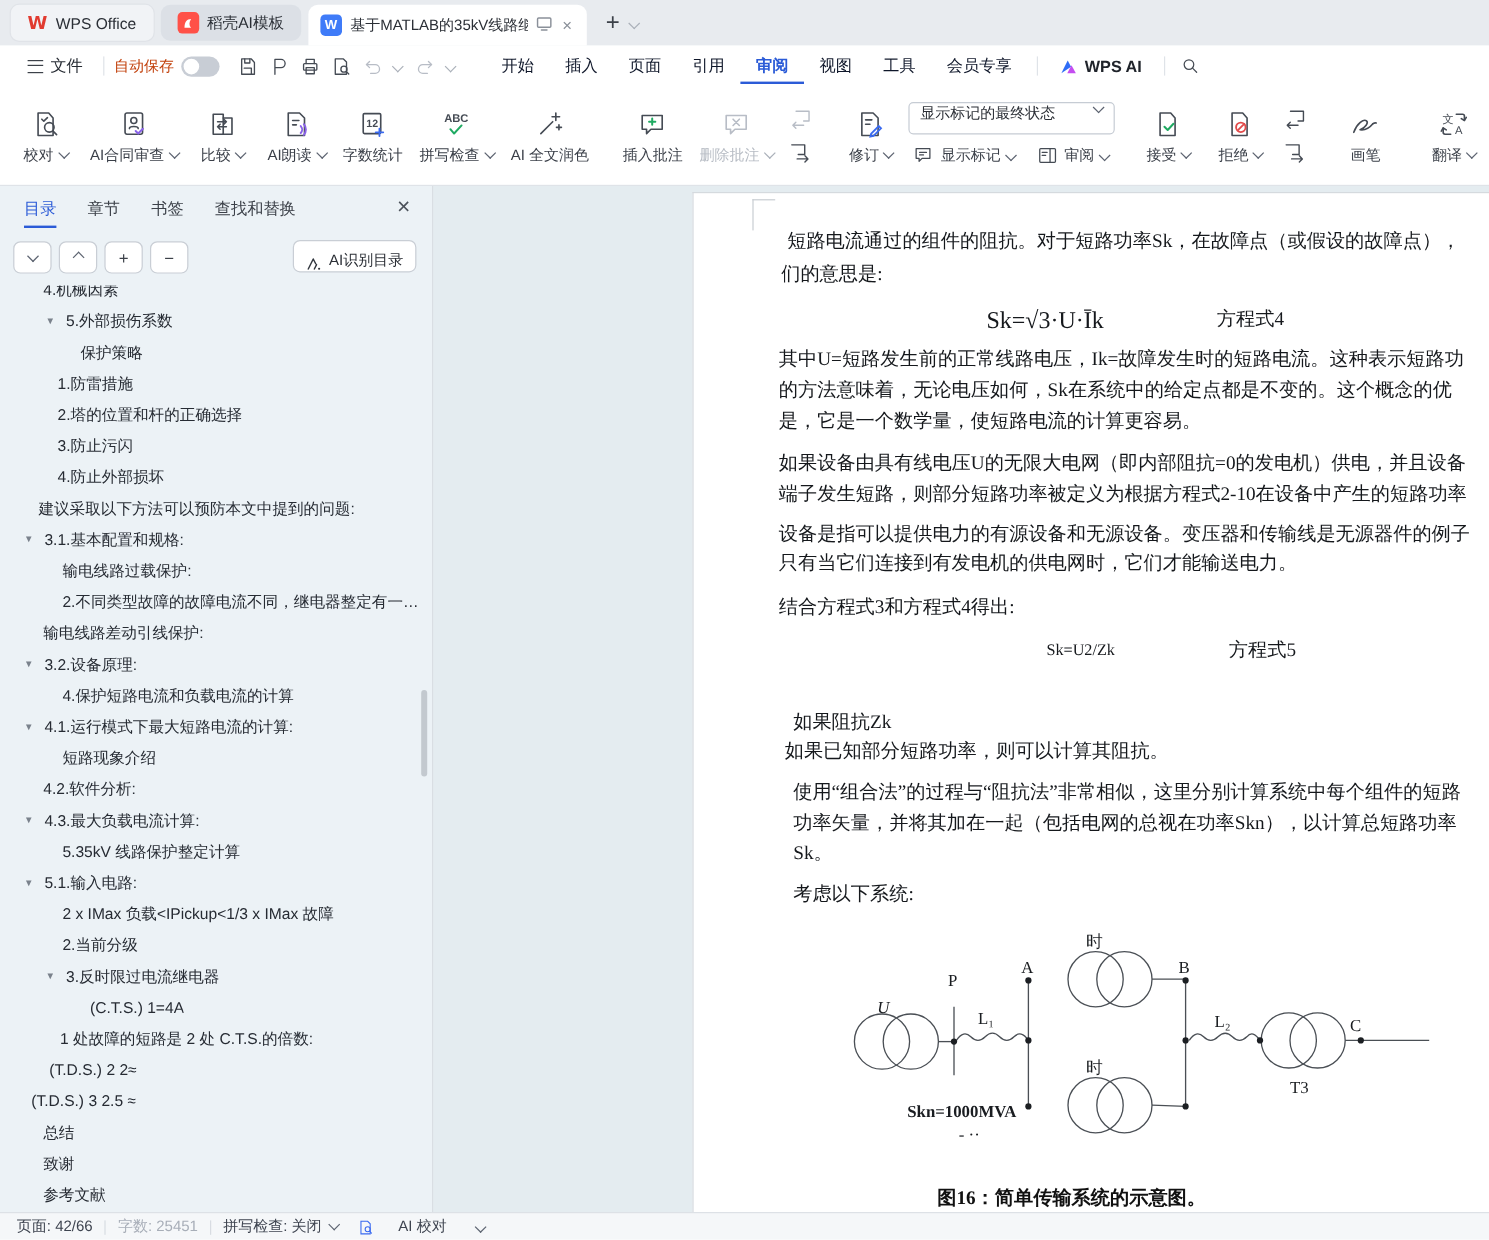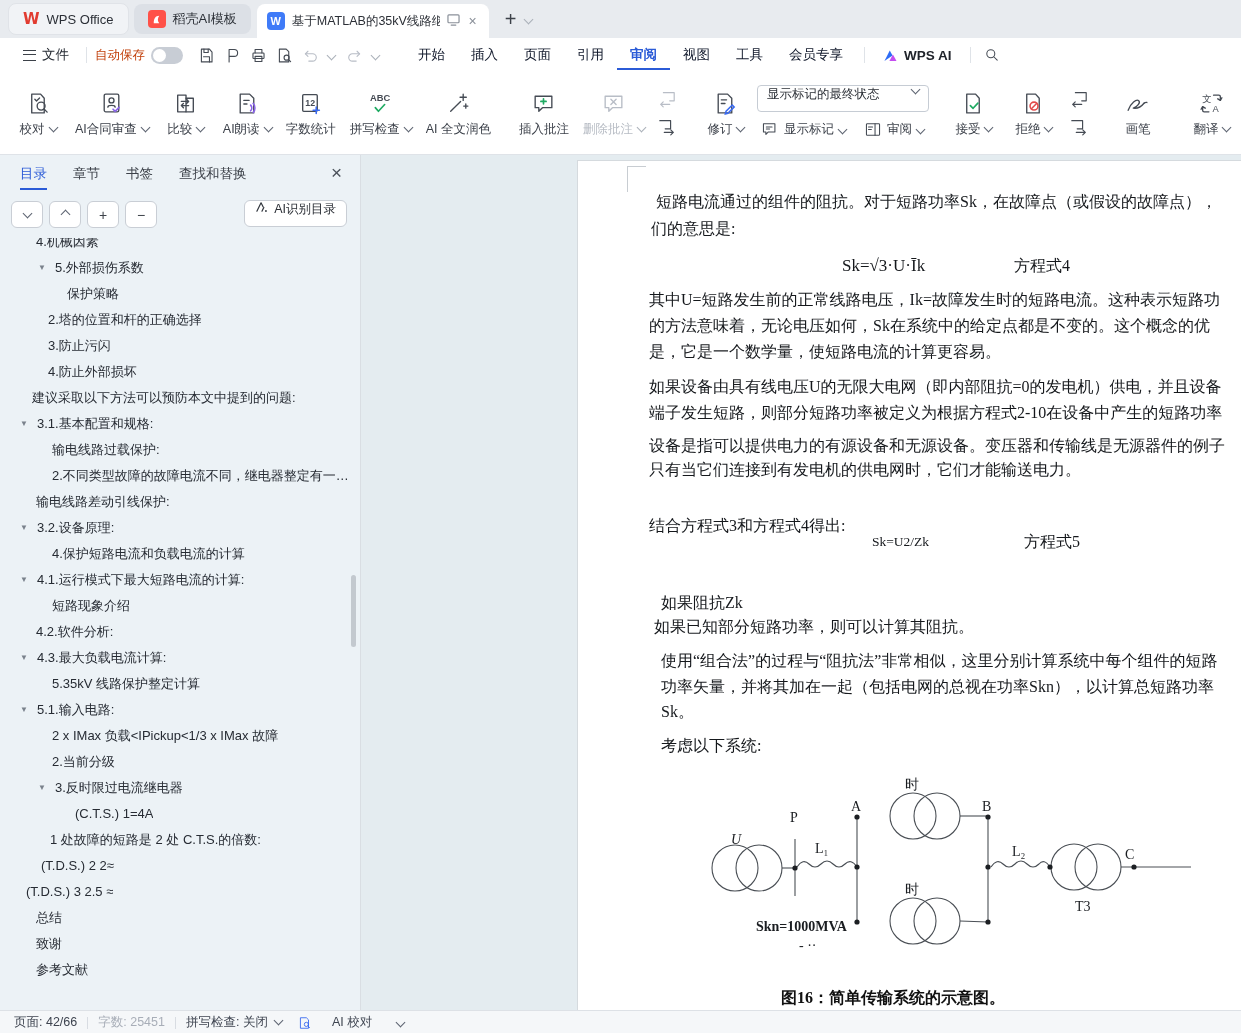--- a/index.html
+++ b/index.html
@@ -50,21 +50,21 @@
   
   .main{position:relative;height:855px;display:flex;background:#e4ecf0}
   .sidebar{width:361px;background:#ecf2f6;border-right:1px solid #d9dee3;position:relative;box-sizing:border-box;flex:none}
   .stabs{position:absolute;top:10px;left:20px;display:flex;gap:26px;font-size:13.5px;color:#3c4149}
   .stab.active{color:#2b5bd7;border-bottom:2px solid #2b5bd7;padding-bottom:5px}
   .sclose{position:absolute;top:8px;right:18px;font-size:19px;color:#4c525b;line-height:1}
   .sbtns{position:absolute;top:46px;left:11px;display:flex;gap:6px}
   .sqbtn{width:30px;height:25px;background:#fff;border:1px solid #c9ced5;border-radius:6px;display:flex;align-items:center;justify-content:center;color:#3c4149;font-size:14px}
   .sqbtn .chev{margin:0}
   .sqbtn .up{transform:rotate(-135deg);margin-top:3px}
-  .aibtn{position:absolute;top:45px;right:13px;height:25px;background:#fff;border:1px solid #c9ced5;border-radius:6px;display:flex;align-items:flex-start;gap:6px;padding:0 10px;font-size:12.5px;color:#2b2f36}
+  .aibtn{position:absolute;top:45px;right:13px;height:25px;background:#fff;border:1px solid #c9ced5;border-radius:6px;display:flex;align-items:flex-end;gap:6px;padding:0 10px;font-size:12.5px;color:#2b2f36}
   .toclist{position:absolute;top:83px;left:0;right:10px;bottom:0;overflow:hidden}
   .trow{height:26px;line-height:26px;font-size:13px;color:#262b33;white-space:nowrap;display:flex;align-items:center}
   .tarrow{width:17px;font-size:8px;color:#7a828c;flex:none}
   .tlabel{overflow:hidden;text-overflow:ellipsis}
   .sscroll{position:absolute;right:4px;top:420px;width:5px;height:72px;border-radius:3px;background:#c3c9cf}
   
   .docview{flex:1;position:relative;overflow:hidden}
   .page{position:absolute;left:216px;top:5px;width:680px;height:910px;background:#fff;border:1px solid #d5dade;border-bottom:none;box-sizing:border-box}
   .corner{position:absolute;left:49px;top:5px;width:18px;height:25px;border-left:1px solid #c8cdd2;border-top:1px solid #c8cdd2}
   .dline{position:absolute;white-space:nowrap;font-family:"Liberation Serif","DejaVu Serif",serif;font-size:16px;color:#15181c;line-height:1}
@@ -443,20 +443,23 @@
             <span class="tlabel">4.机械因素</span>
           </div>
           <div class="trow" style="padding-left: 38px;">
             <span class="tarrow">▼</span>
             <span class="tlabel">5.外部损伤系数</span>
           </div>
           <div class="trow" style="padding-left: 67px;">
             <span class="tlabel">保护策略</span>
           </div>
           <div class="trow" style="padding-left: 48px;">
+            <span class="tlabel">1.防雷措施</span>
+          </div>
+          <div class="trow" style="padding-left: 48px;">
             <span class="tlabel">2.塔的位置和杆的正确选择</span>
           </div>
           <div class="trow" style="padding-left: 48px;">
             <span class="tlabel">3.防止污闪</span>
           </div>
           <div class="trow" style="padding-left: 48px;">
             <span class="tlabel">4.防止外部损坏</span>
           </div>
           <div class="trow" style="padding-left: 32px;">
             <span class="tlabel">建议采取以下方法可以预防本文中提到的问题:</span>
@@ -543,30 +546,30 @@
         <div id="doc-lines">
             <div class="dline" style="left: 78px; top: 33px;">短路电流通过的组件的阻抗。对于短路功率Sk，在故障点（或假设的故障点），</div>
             <div class="dline" style="left: 73px; top: 60px;">们的意思是:</div>
             <div class="dline" style="left: 71px; top: 131px;">其中U=短路发生前的正常线路电压，Ik=故障发生时的短路电流。这种表示短路功</div>
             <div class="dline" style="left: 71px; top: 157px;">的方法意味着，无论电压如何，Sk在系统中的给定点都是不变的。这个概念的优</div>
             <div class="dline" style="left: 71px; top: 183px;">是，它是一个数学量，使短路电流的计算更容易。</div>
             <div class="dline" style="left: 71px; top: 218px;">如果设备由具有线电压U的无限大电网（即内部阻抗=0的发电机）供电，并且设备</div>
             <div class="dline" style="left: 71px; top: 244px;">端子发生短路，则部分短路功率被定义为根据方程式2-10在设备中产生的短路功率</div>
             <div class="dline" style="left: 71px; top: 277px;">设备是指可以提供电力的有源设备和无源设备。变压器和传输线是无源器件的例子</div>
             <div class="dline" style="left: 71px; top: 301px;">只有当它们连接到有发电机的供电网时，它们才能输送电力。</div>
-            <div class="dline" style="left: 71px; top: 357px;">结合方程式3和方程式4得出:</div>
+            <div class="dline" style="left: 71px; top: 338px;">结合方程式3和方程式4得出:</div>
             <div class="dline" style="left: 83px; top: 434px;">如果阻抗Zk</div>
             <div class="dline" style="left: 76px; top: 458px;">如果已知部分短路功率，则可以计算其阻抗。</div>
             <div class="dline" style="left: 83px; top: 492px;">使用“组合法”的过程与“阻抗法”非常相似，这里分别计算系统中每个组件的短路</div>
             <div class="dline" style="left: 83px; top: 518px;">功率矢量，并将其加在一起（包括电网的总视在功率Skn），以计算总短路功率</div>
             <div class="dline" style="left: 83px; top: 543px;">Sk。</div>
             <div class="dline" style="left: 83px; top: 577px;">考虑以下系统:</div>
           </div>
 
-        <div class="eq" style="left:264px;top:95px;font-size:17px"><span>Sk=√3·U·Īk</span></div>
+        <div class="eq" style="left:244px;top:95px;font-size:20px"><span>Sk=√3·U·Īk</span></div>
         <div class="eq" style="left:436px;top:95px;font-size:16px"><span>方程式4</span></div>
         <div class="eq" style="left:294px;top:373px;font-size:13.5px"><span>Sk=U2/Zk</span></div>
         <div class="eq" style="left:446px;top:371px;font-size:16px"><span>方程式5</span></div>
 
         <svg class="diagram" viewBox="0 0 520 200">
           <g class="dstroke">
             <circle cx="34" cy="104" r="23"></circle>
               <circle cx="58" cy="104" r="23"></circle>
             <line x1="81" y1="104" x2="94" y2="104"></line>
             <line x1="94" y1="75" x2="94" y2="132"></line>

